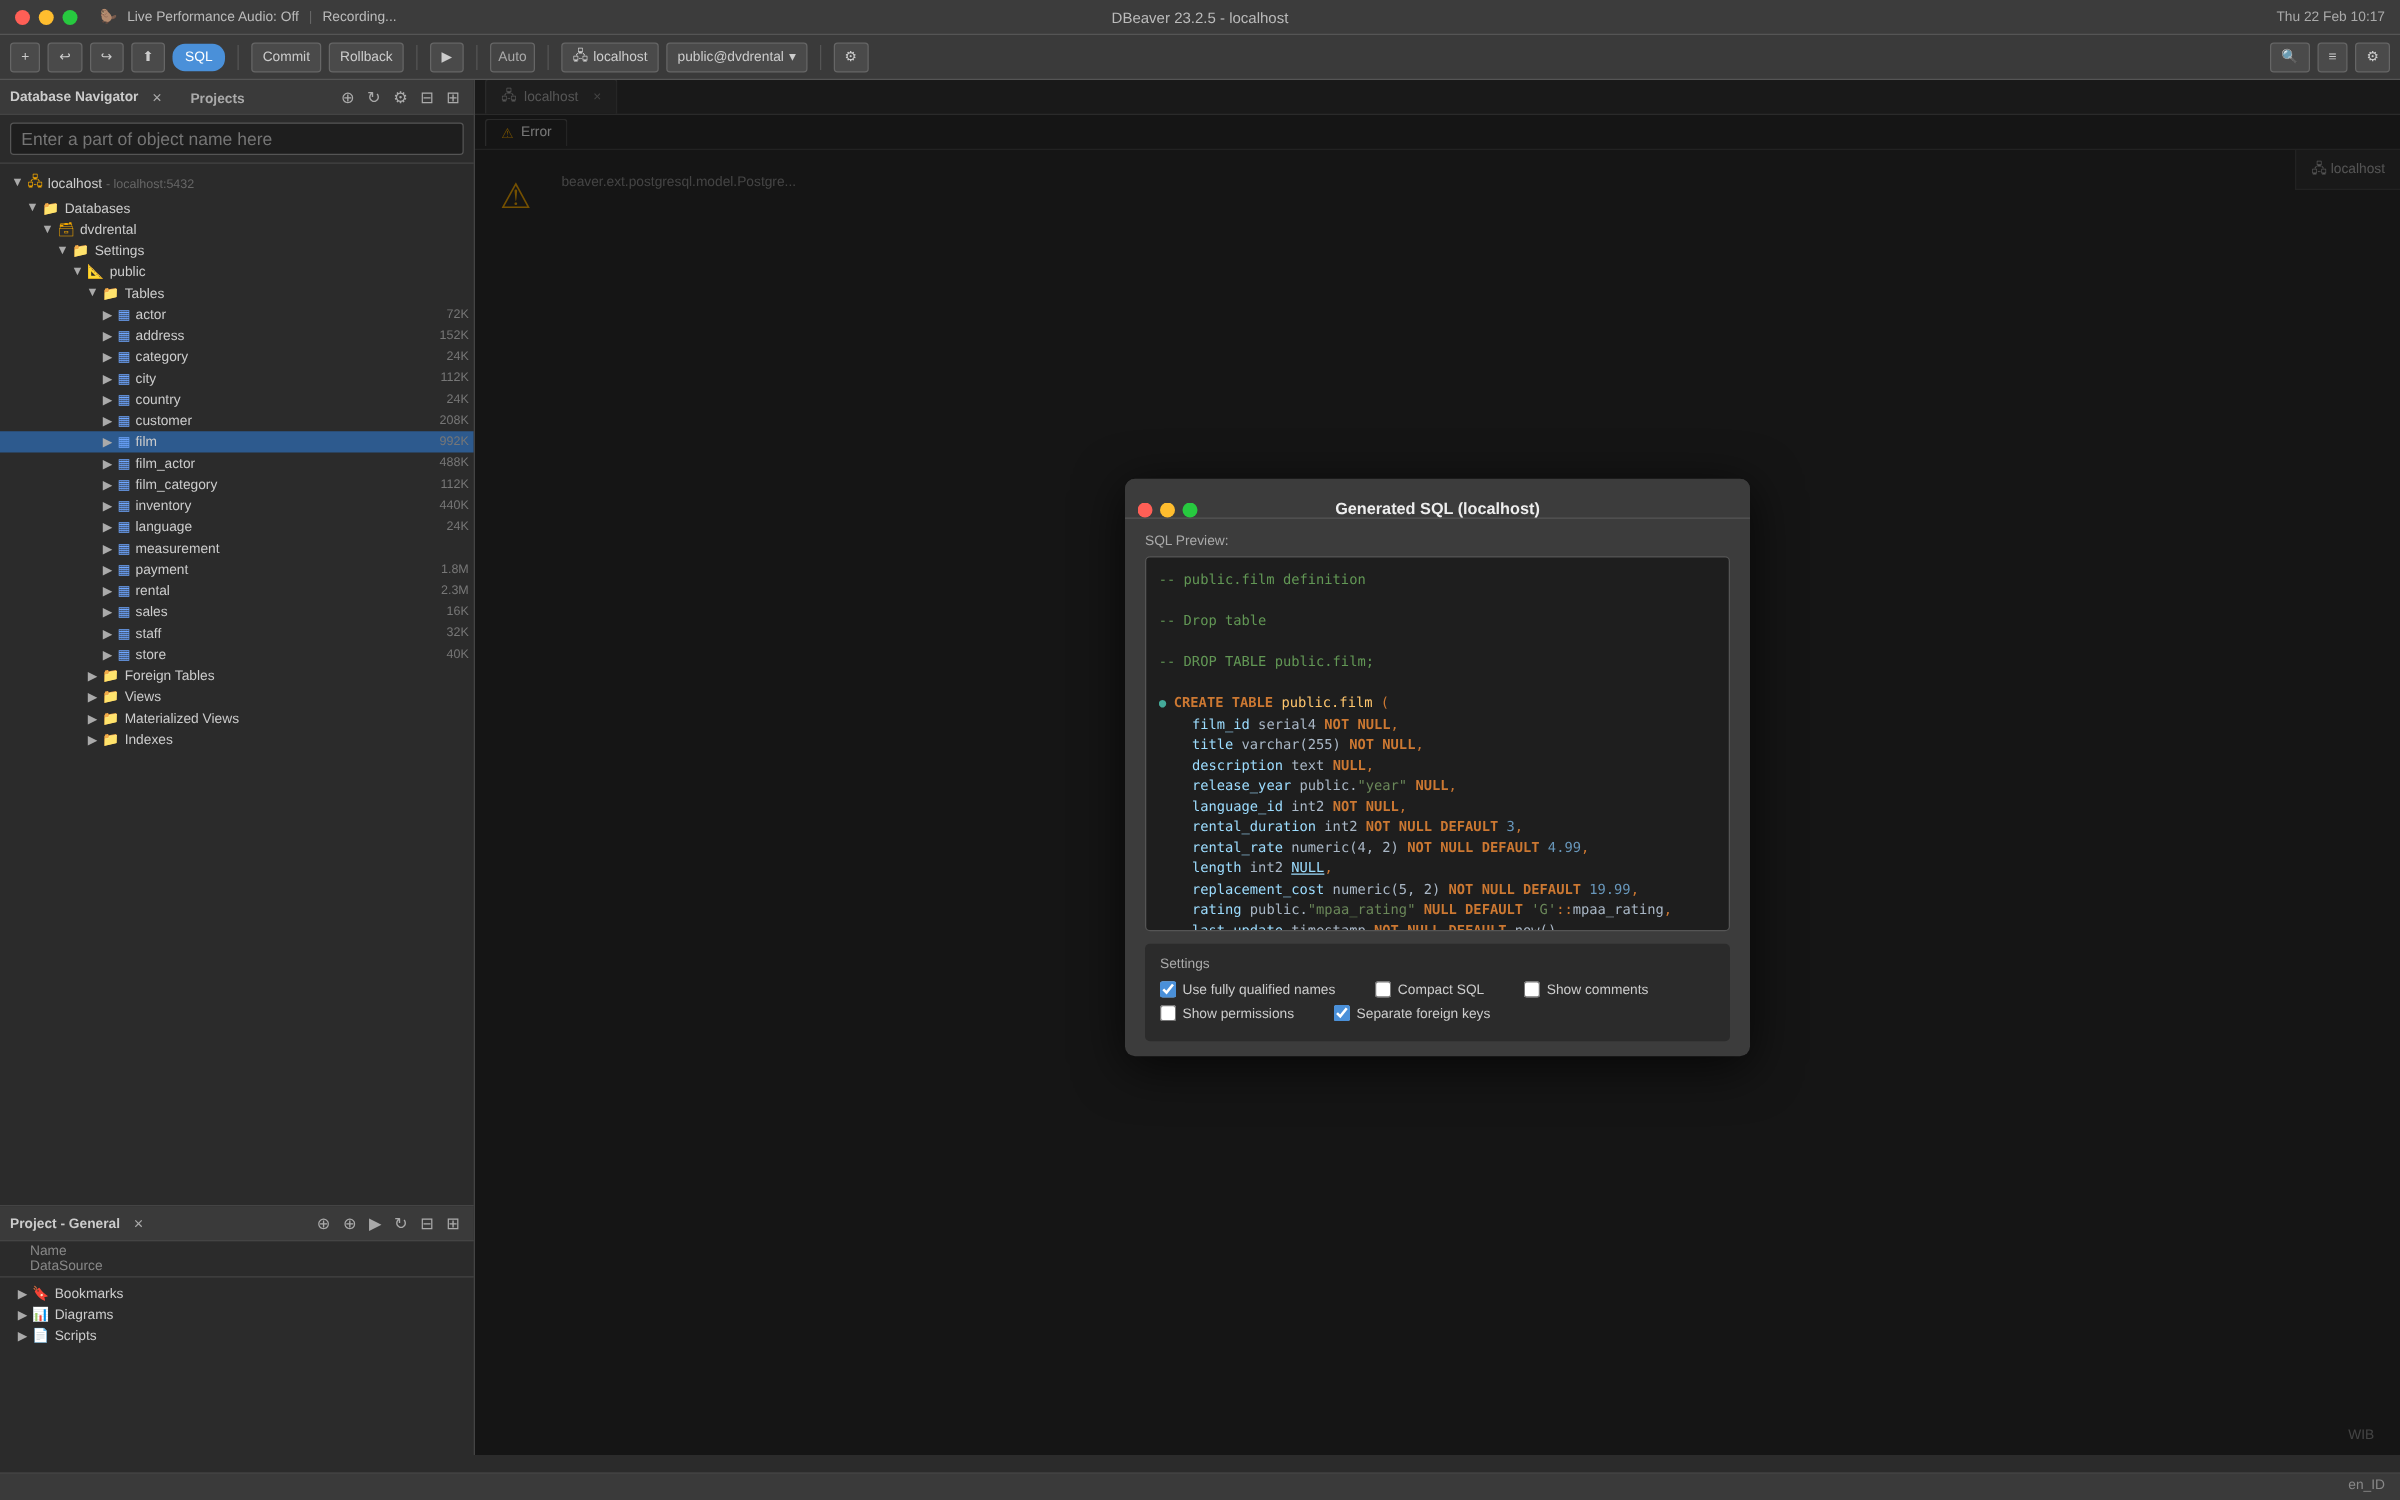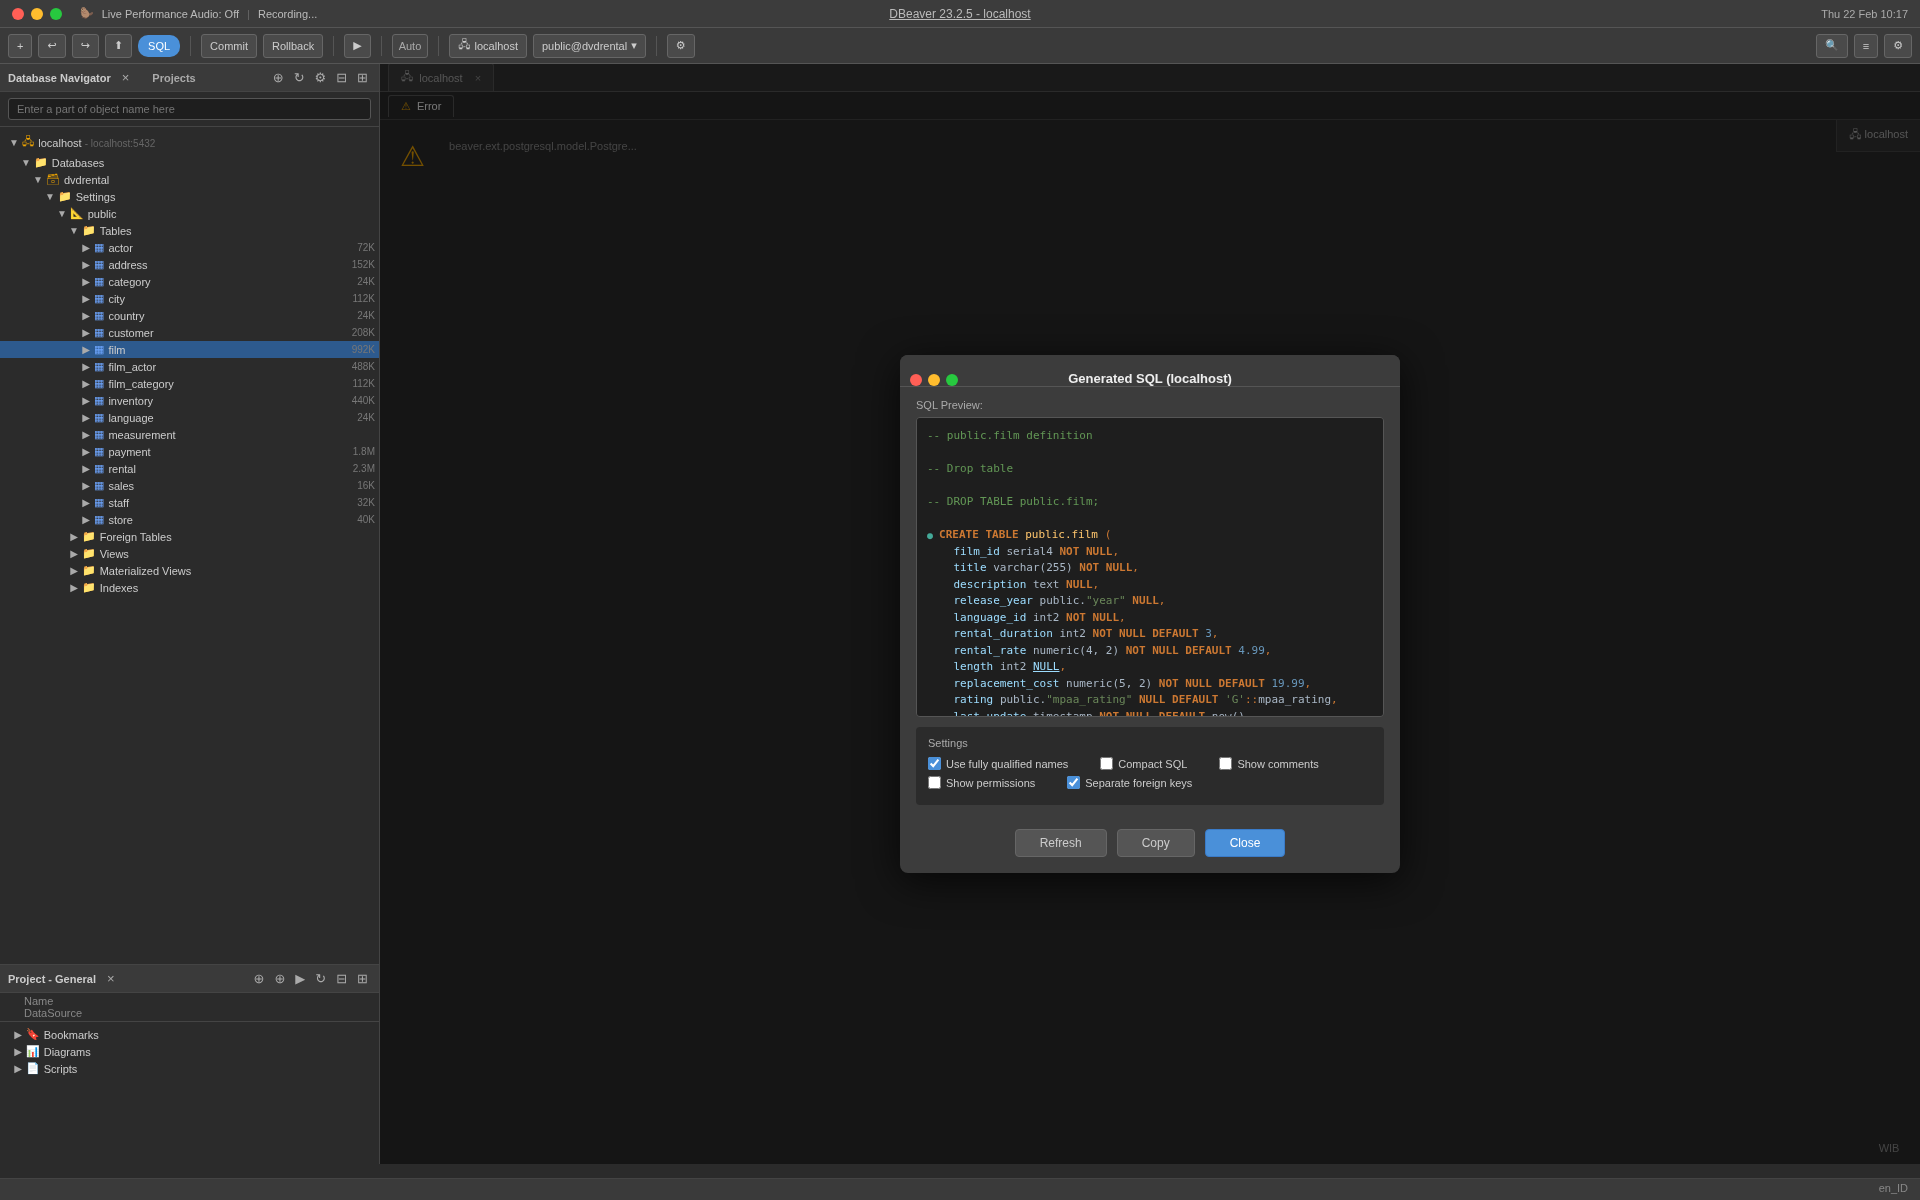--- a/index.html
+++ b/index.html
@@ -159,21 +159,21 @@
     .search-box {
       padding: 6px 8px;
       border-bottom: 1px solid #444;
     }
     .search-input {
       width: 100%;
       background: #1e1e1e;
       border: 1px solid #555;
       border-radius: 3px;
       color: #888;
-      font-size: 11px;
+      font-size: 14px;
       padding: 4px 8px;
       outline: none;
     }
 
     
     .tree-container {
       flex: 1;
       overflow-y: auto;
       padding: 4px 0;
     }
@@ -474,21 +474,21 @@
     <div class="traffic-light tl-red"></div>
     <div class="traffic-light tl-yellow"></div>
     <div class="traffic-light tl-green"></div>
   </div>
   <div class="left-items">
     <span>🦫</span>
     <span>Live Performance Audio: Off</span>
     <span style="color:#666">|</span>
     <span>Recording...</span>
   </div>
-  <span style="font-size:12px;color:#bbb;text-decoration:underline;">DBeaver 23.2.5 - localhost</span>
+  <span style="font-size:12px;color:#bbb;">DBeaver 23.2.5 - localhost</span>
   <span style="position:absolute;right:12px;font-size:11px;color:#aaa;">Thu 22 Feb  10:17</span>
 </div>
 
 <div class="toolbar">
   <button class="toolbar-btn">+</button>
   <button class="toolbar-btn">↩</button>
   <button class="toolbar-btn">↪</button>
   <button class="toolbar-btn">⬆</button>
   <div class="toolbar-pill">SQL</div>
   <div class="toolbar-separator"></div>
@@ -853,25 +853,20 @@
                 <span class="checkbox-label">Show permissions</span>
               </label>
               <label class="checkbox-item">
                 <input type="checkbox" checked="" style="">
                 <span class="checkbox-label">Separate foreign keys</span>
               </label>
             </div>
           </div>
         </div>
 
-        <div class="modal-buttons">
-          <button class="btn btn-default">Refresh</button>
-          <button class="btn btn-default">Copy</button>
-          <button class="btn btn-primary">Close</button>
-        </div>
       </div>
     </div>
   </div>
 </div>
 
 <div class="status-bar">
   <span></span>
   <div class="status-right">
     <span>WIB</span>
     <span>en_ID</span>

